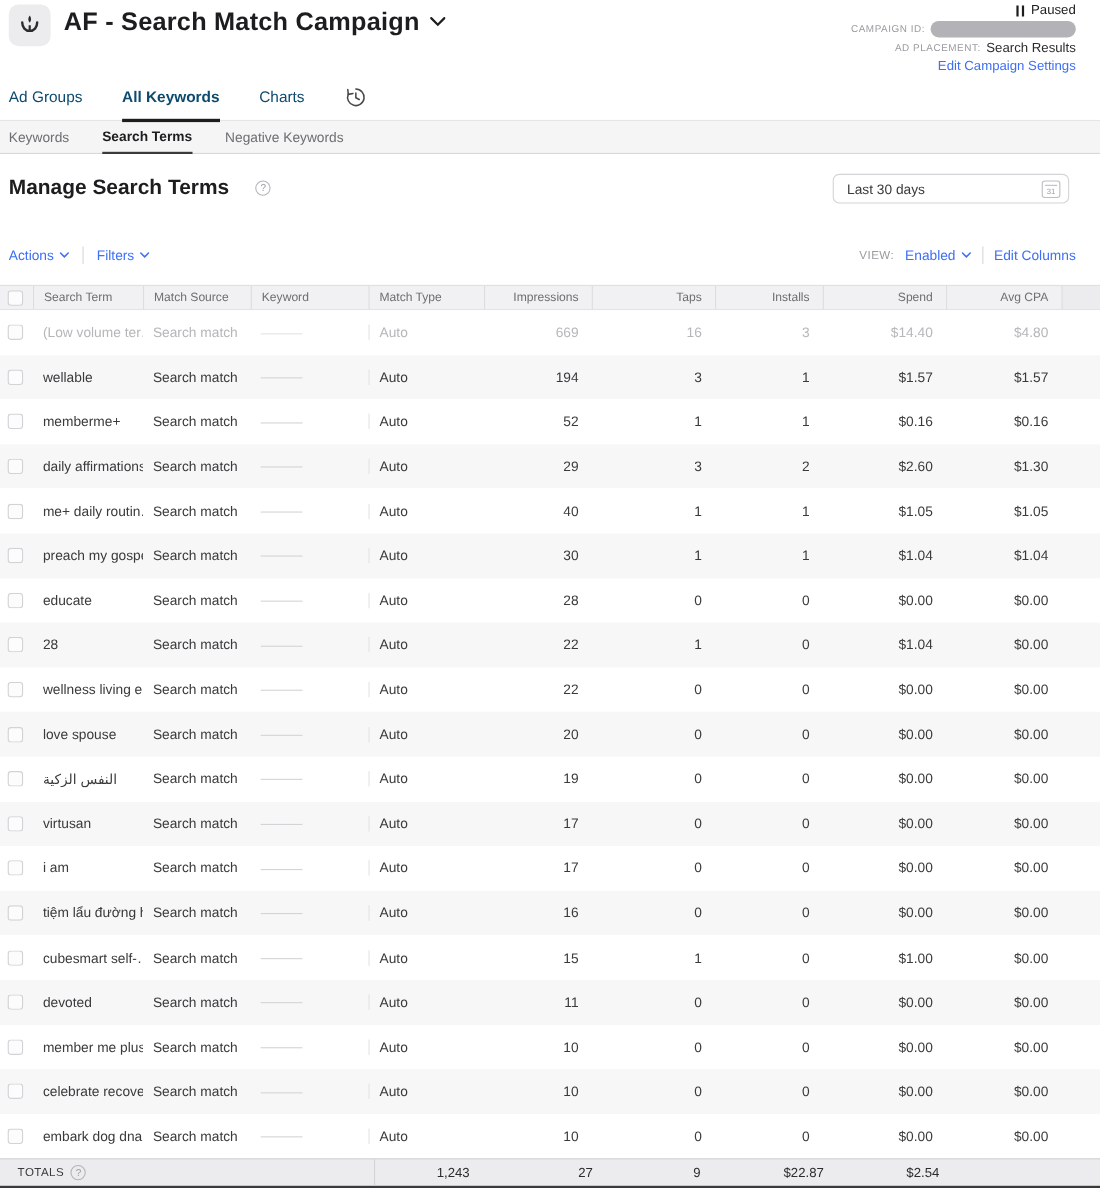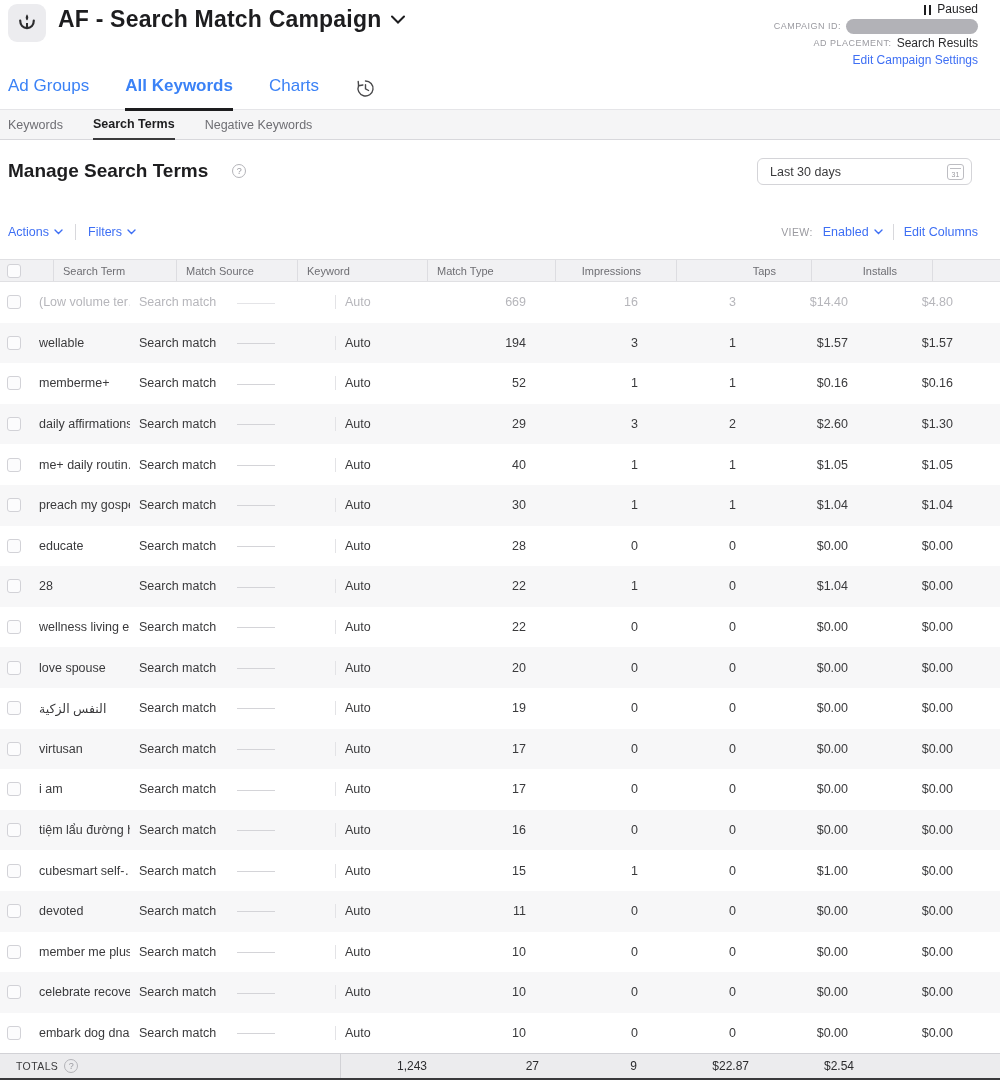--- a/index.html
+++ b/index.html
@@ -19,21 +19,21 @@
   .pause-icon i { width:2.5px; height:10px; background:#1d1d1f; display:inline-block; }
   .meta-line { margin-top:2px; display:flex; align-items:center; justify-content:flex-end; gap:5px; }
   .meta-label { font-size:9px; color:#9a9aa0; letter-spacing:.5px; }
   .redacted-pill { width:132px; height:15px; border-radius:8px; background:#b2b2b7; display:inline-block; }
   .meta-value { color:#2c2c2e; }
   .link { color:var(--accent); cursor:pointer; }
 
   
   .tabs-row { display:flex; align-items:flex-end; gap:36px; padding-left:8px; height:40px;
               border-bottom:1px solid #e5e5e8; }
-  .tab { font-size:17px; color:#3b82f6; padding-bottom:13px; cursor:pointer; }
+  .tab { font-size:14px; color:#0c4a6e; padding-bottom:13px; cursor:pointer; }
   .tab.active { font-weight:bold; border-bottom:3px solid #1d1d1f; margin-bottom:-2px; padding-bottom:12px; }
   .tab-hist { padding-bottom:10px; cursor:pointer; }
 
   .subtabs { height:30px; background:#f5f5f6; border-bottom:1px solid #d8d8dc; display:flex;
              align-items:stretch; gap:30px; padding-left:8px; }
   .subtab { font-size:12.5px; color:#6e6e73; display:flex; align-items:center; cursor:pointer; }
   .subtab.active { color:#1d1d1f; font-weight:bold; border-bottom:2px solid #3a3a3c; margin-bottom:-1px; }
 
   
   .section-row { position:relative; height:75px; }
@@ -58,21 +58,21 @@
   .toolbar { position:relative; height:44px; font-size:12.5px; }
   .toolbar-left { position:absolute; left:8px; top:9px; display:flex; align-items:center; gap:12px; }
   .toolbar-right { position:absolute; right:22px; top:9px; display:flex; align-items:center; gap:10px; }
   .tb-link { color:var(--accent); display:flex; align-items:center; gap:5px; cursor:pointer; }
   .v-div { width:1px; height:16px; background:#d8d8dc; }
   .view-label { font-size:10.5px; color:#9a9aa0; letter-spacing:.4px; }
 
   
   .table { width:1000px; }
   .thead { display:flex; height:23px; background:#f1f1f3; border-top:1px solid #e0e0e3;
-           border-bottom:1px solid #e0e0e3; font-size:11px; color:#6e6e73; align-items:flex-start;gap:23px; }
+           border-bottom:1px solid #e0e0e3; font-size:11px; color:#6e6e73; align-items:flex-start; }
   .thead .cell { border-left:1px solid #dddde1; height:100%; display:flex; align-items:center; }
   .thead .cell:first-child { border-left:none; }
   .tr { display:flex; height:40.6px; align-items:center; font-size:12.5px; color:#3a3a3c; background:#fff; }
   .tr:nth-child(even) { background:#f7f7f8; }
   .tr.muted .cell, .tr.muted .num { color:#b6b6bb; }
   .tr.muted .dash-line { background:#e4e4e7; }
   .cell { padding-left:9px; overflow:hidden; white-space:nowrap; }
   .c-check { width:30px; flex:none; display:flex; align-items:center; padding-left:7px; }
   .c-term  { width:100px; flex:none; }
   .c-src   { width:98px; flex:none; }

